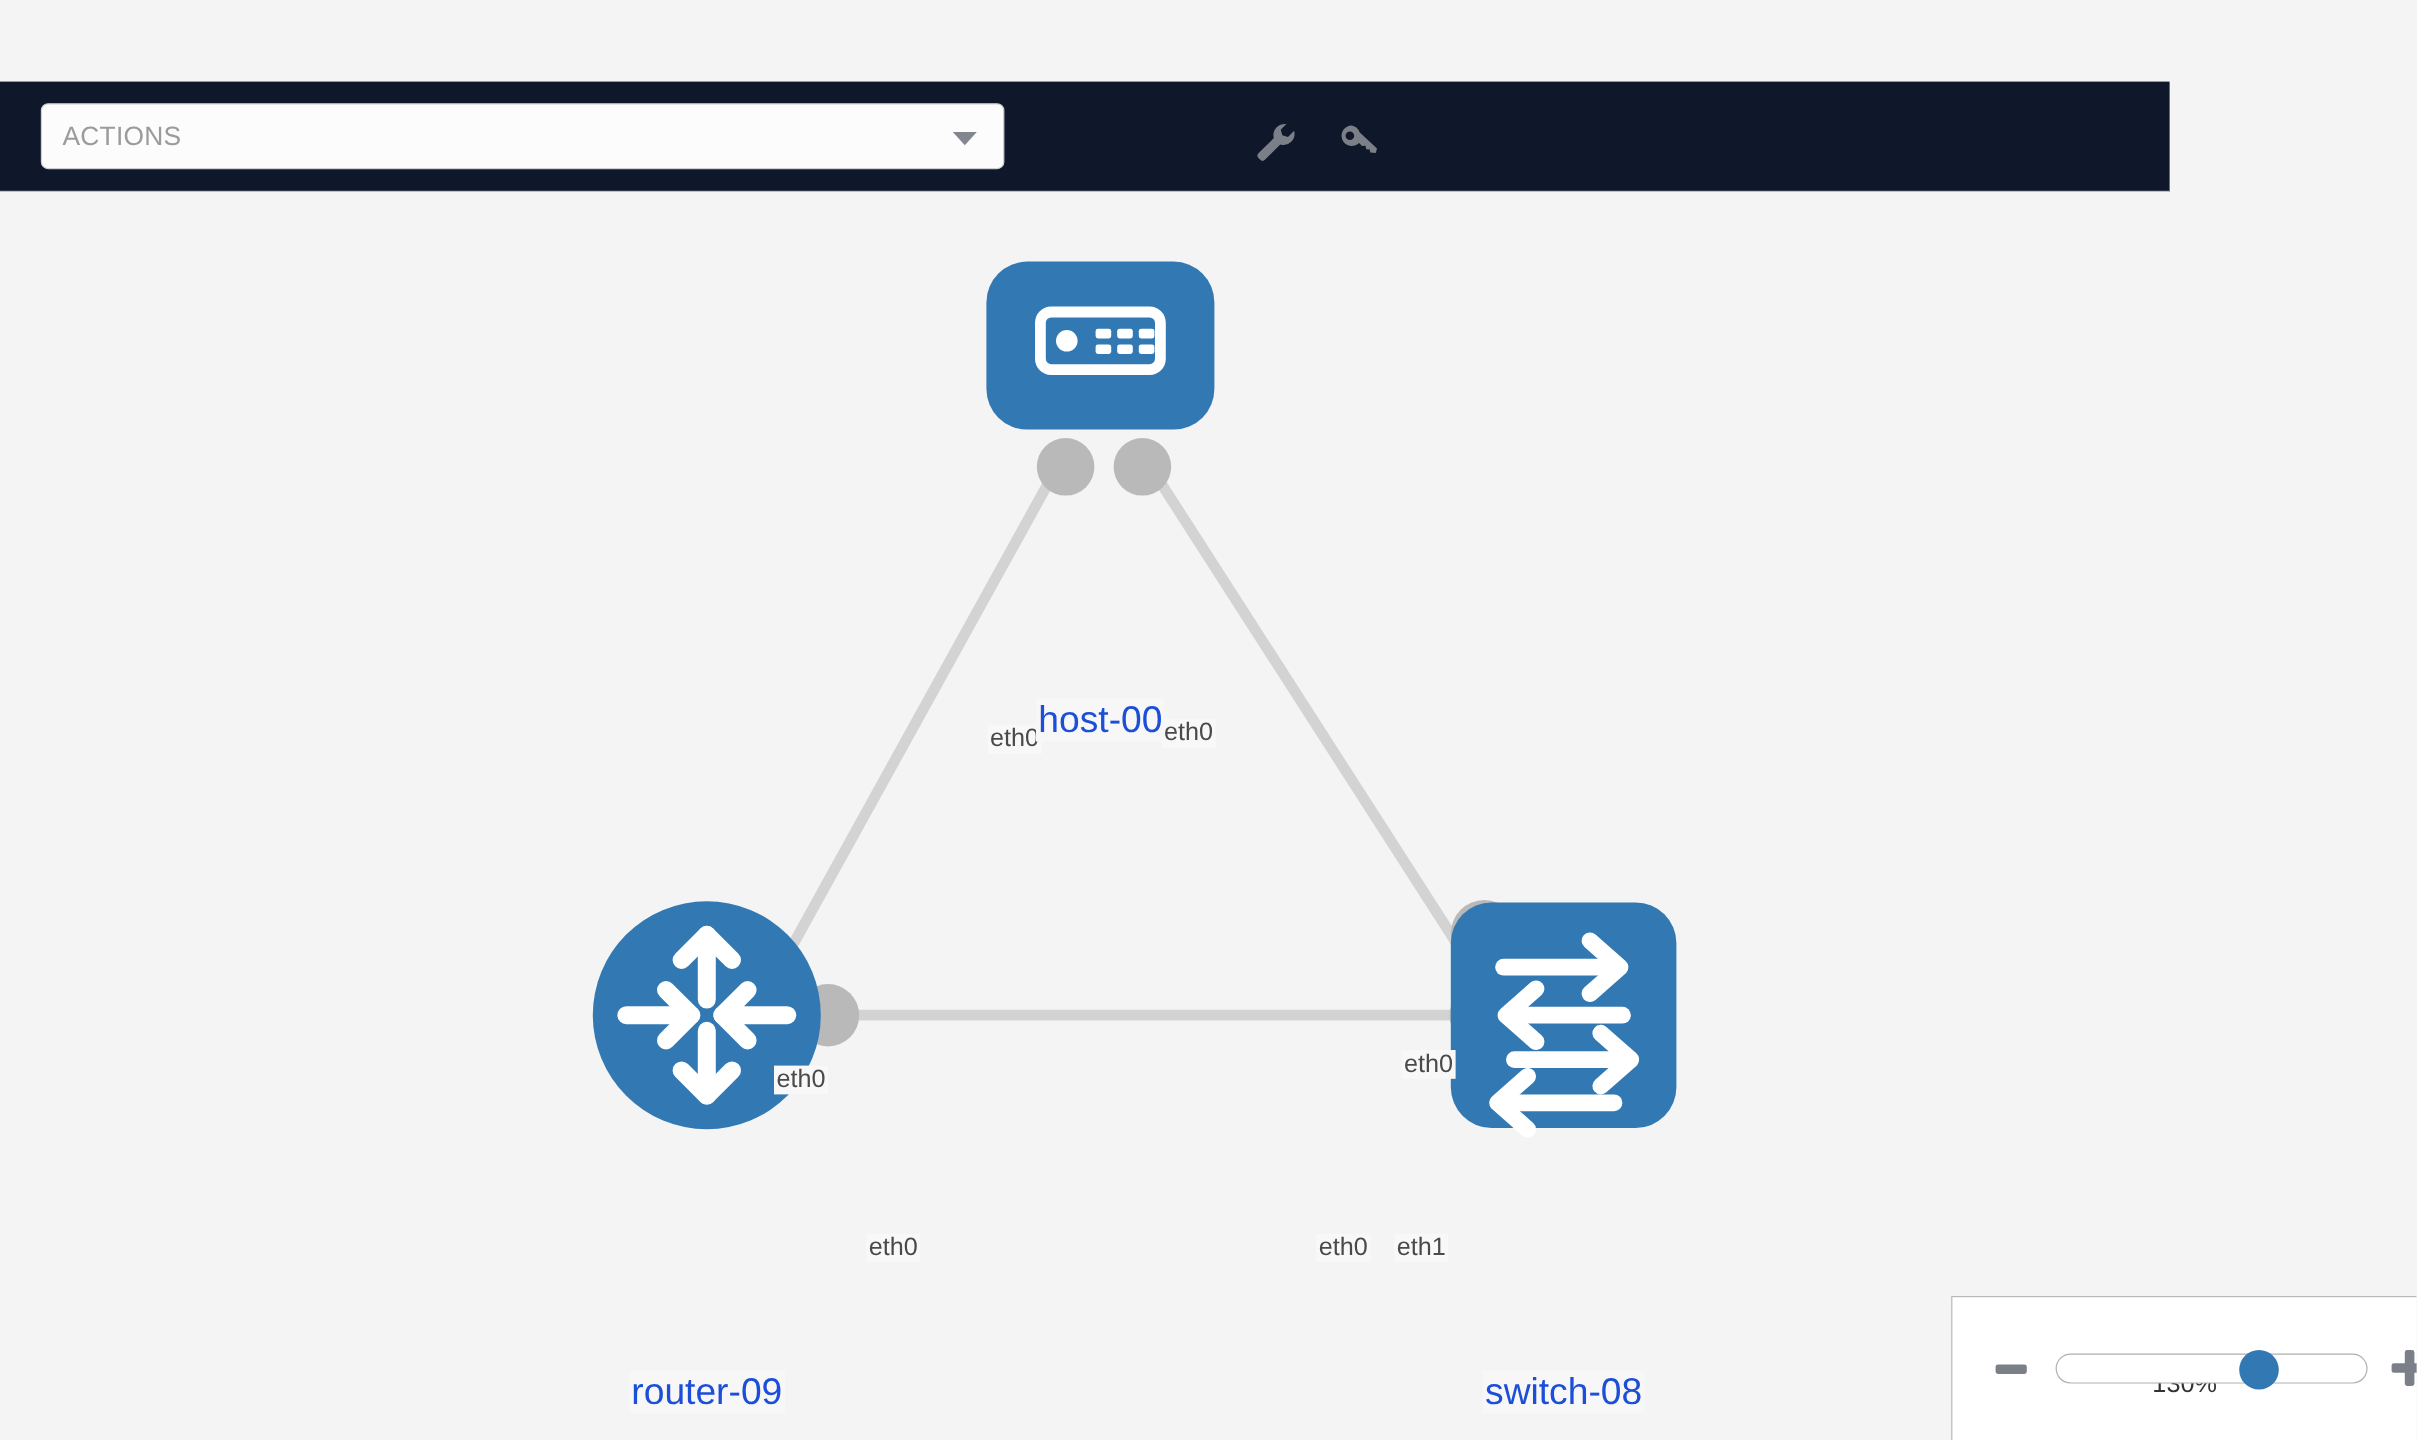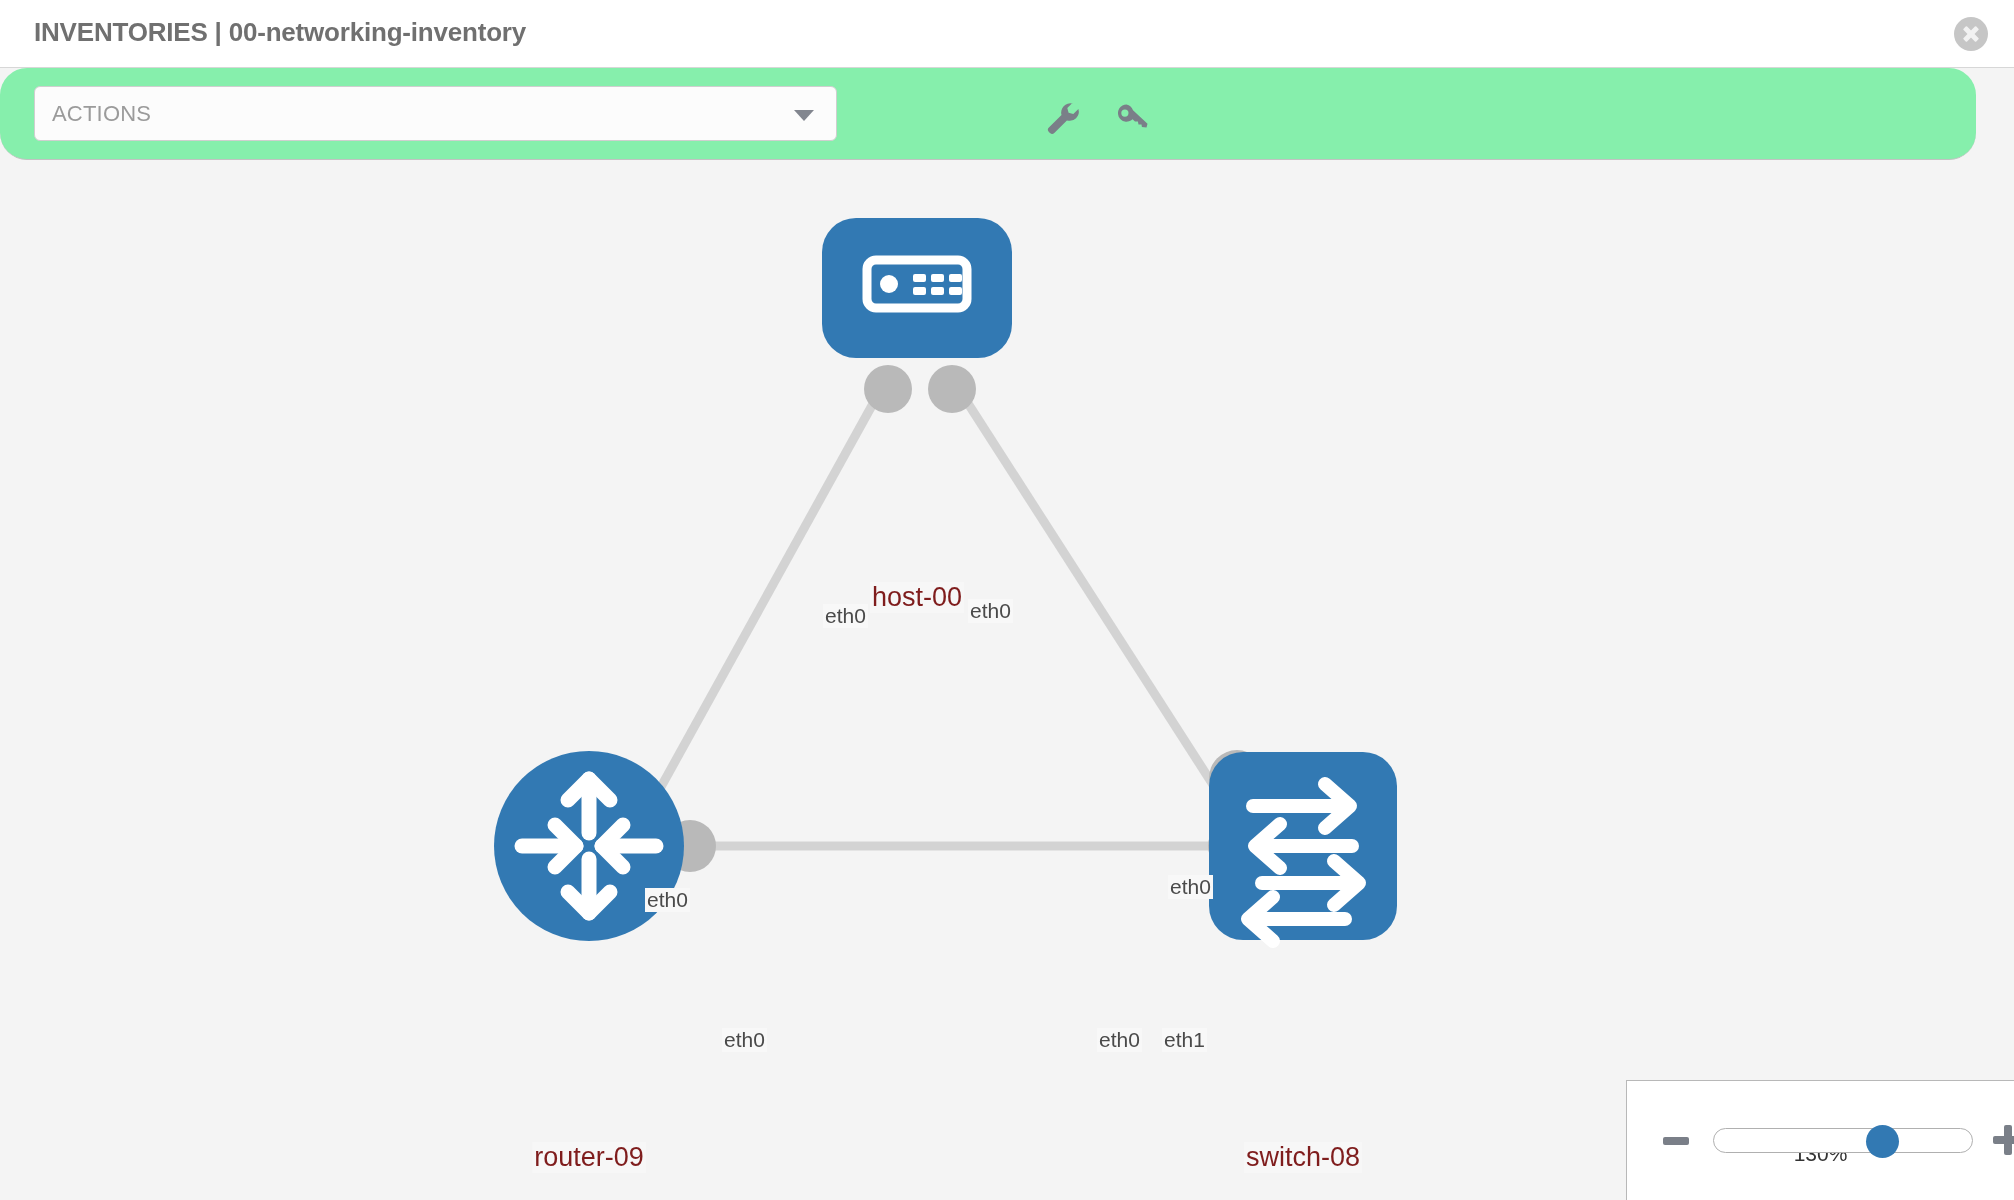--- a/index.html
+++ b/index.html
@@ -58,25 +58,24 @@
     background: #f2f2f2;
     border-radius: 1px;
   }
   #close-button .x-bar.a { transform: translate(-50%,-50%) rotate(45deg); }
   #close-button .x-bar.b { transform: translate(-50%,-50%) rotate(-45deg); }
 
   
   #toolbar {
     position: absolute;
     left: 0; top: 68px;
-    width: 1976px;
+    width: 1808px;
     height: 92px;
-    background: #86efac;
+    background: #0f172a;
     border-bottom: 1px solid #c2c2c2;
-    border-radius: 27px;
   }
 
   .pill {
     position: absolute;
     top: 18px;
     height: 55px;
     background: #fcfcfc;
     border: 1px solid #cfcfcf;
     border-radius: 6px;
   }
@@ -129,22 +128,22 @@
   #topology-svg {
     position: absolute;
     left: 0; top: 0;
     width: 2014px;
     height: 1039px;
   }
 
   
   .node-label {
     position: absolute;
-    font-size: 27px;
-    color: #7f1d1d;
+    font-size: 31px;
+    color: #1d4ed8;
     background: #f7f7f7;
     white-space: nowrap;
     transform: translateX(-50%);
     padding: 0 2px;
   }
   .edge-label {
     position: absolute;
     font-size: 21px;
     color: #4a4a4a;
     background: #f8f8f8;
@@ -217,27 +216,20 @@
     border-radius: 2px;
   }
   #zoom-in-button .pbar.h { left: 0; top: 11px; width: 30px; height: 8px; }
   #zoom-in-button .pbar.v { left: 11px; top: 0; width: 8px; height: 30px; }
 </style>
 </head>
 <body>
 
 <div id="app">
 
-  <div id="header">
-    <div id="breadcrumb">INVENTORIES | 00-networking-inventory</div>
-    <div id="close-button">
-      <div class="x-bar a"></div>
-      <div class="x-bar b"></div>
-    </div>
-  </div>
 
   <div id="toolbar">
 
     <div class="pill" id="actions-select">
       <div class="pill-label">ACTIONS</div>
       <div class="caret"></div>
     </div>
 
     <div class="tool-icon" id="wrench-icon">
       <svg viewBox="0 0 40 40" width="40" height="40" aria-hidden="true">

